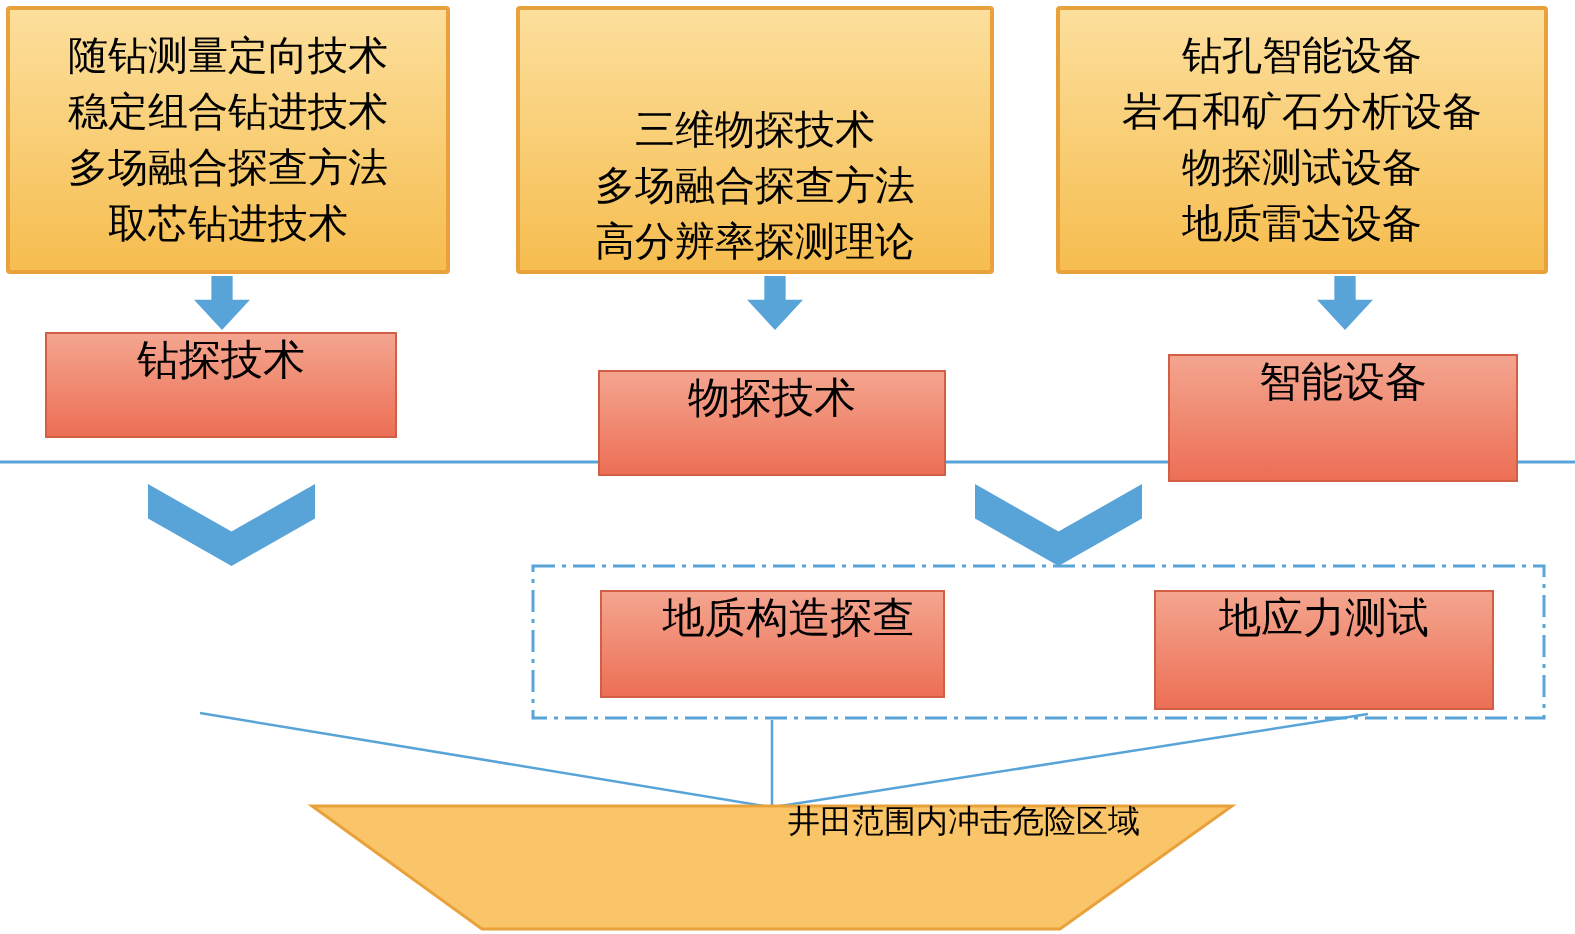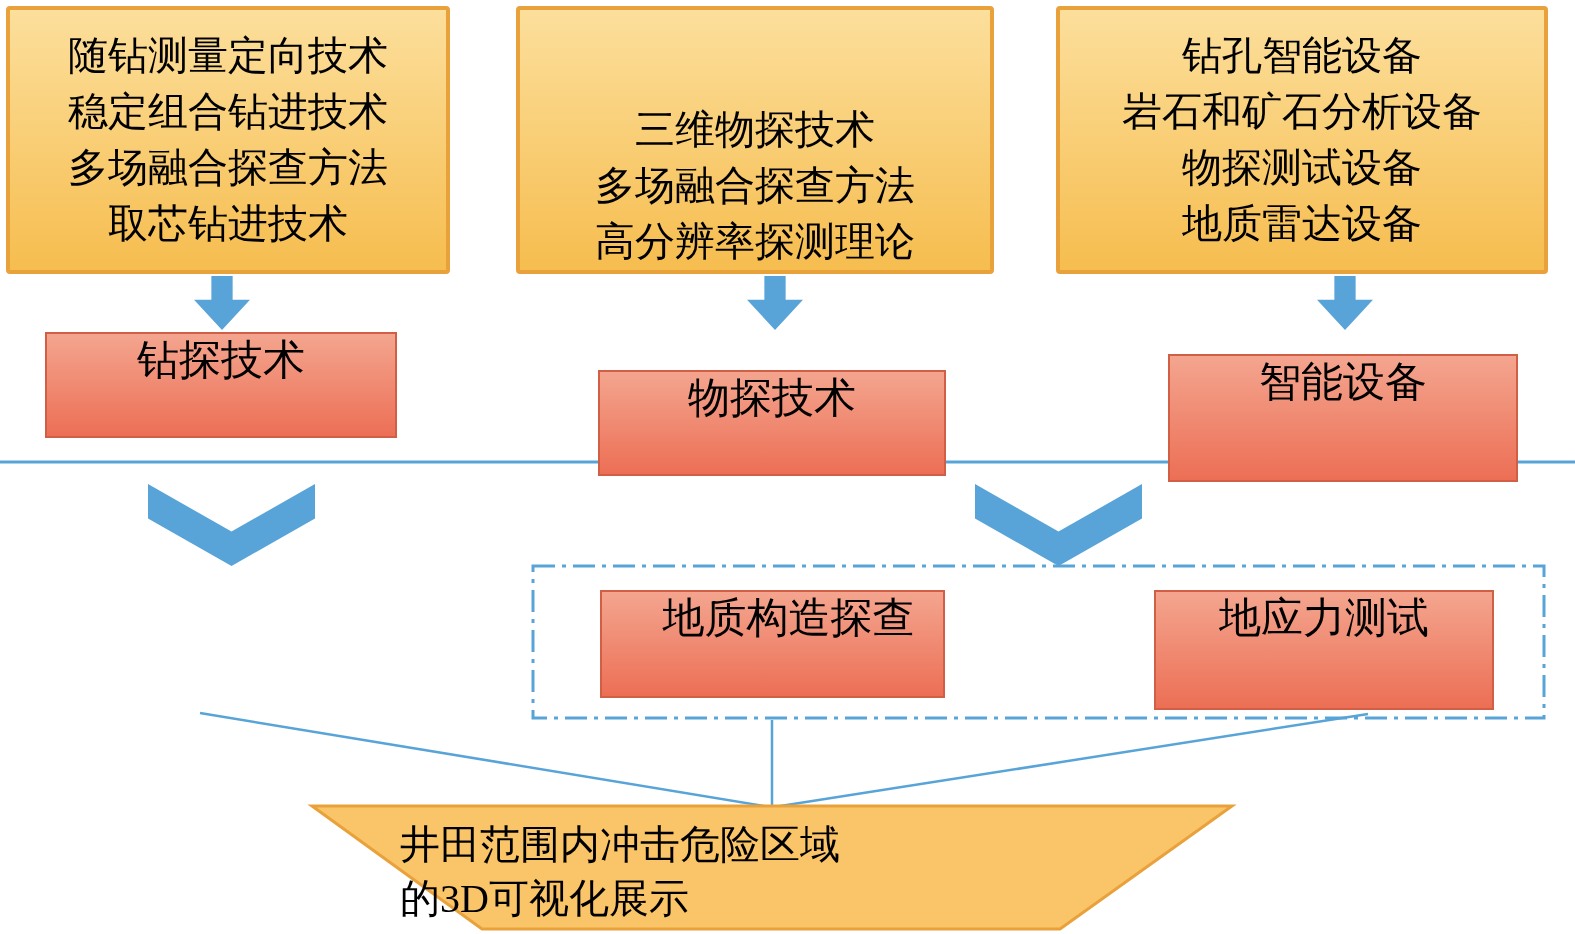--- a/index.html
+++ b/index.html
@@ -33,22 +33,22 @@
   .arrow {
     position:absolute; z-index:2; width:56px; height:54px; background:#58A4D8;
     clip-path:polygon(31% 0,69% 0,69% 44%,100% 44%,50% 100%,0 44%,31% 44%);
   }
   .chevron {
     position:absolute; z-index:2; width:167px; height:82px; background:#58A4D8;
     clip-path:polygon(0 0,50% 58%,100% 0,100% 42%,50% 100%,0 42%);
   }
 
   .trap-text {
-    position:absolute; z-index:3; left:400px; top:818px; width:740px;
-    text-align:left; font-size:40px; line-height:54px;
+    position:absolute; z-index:3; left:400px; top:794px; width:740px;
+    text-align:right; font-size:32px; line-height:54px;
   }
 
   
   #obox1 { left:6px;    top:6px; width:444px; height:268px; }
   #obox2 { left:516px;  top:6px; width:478px; height:268px;justify-content:flex-end; }
   #obox3 { left:1056px; top:6px; width:492px; height:268px; }
 
   #arrow1 { left:194px;  top:276px; }
   #arrow2 { left:747px;  top:276px; }
   #arrow3 { left:1317px; top:276px; }
@@ -117,16 +117,15 @@
 
   <div class="rbox" id="res2">
     <span>地质构造探查</span>
   </div>
   <div class="rbox" id="res3">
     <span>地应力测试</span>
   </div>
 
   <div class="trap-text">
     <div>井田范围内冲击危险区域</div>
-    <div>的3D可视化展示</div>
   </div>
 
 </div>
 
 </body></html>

